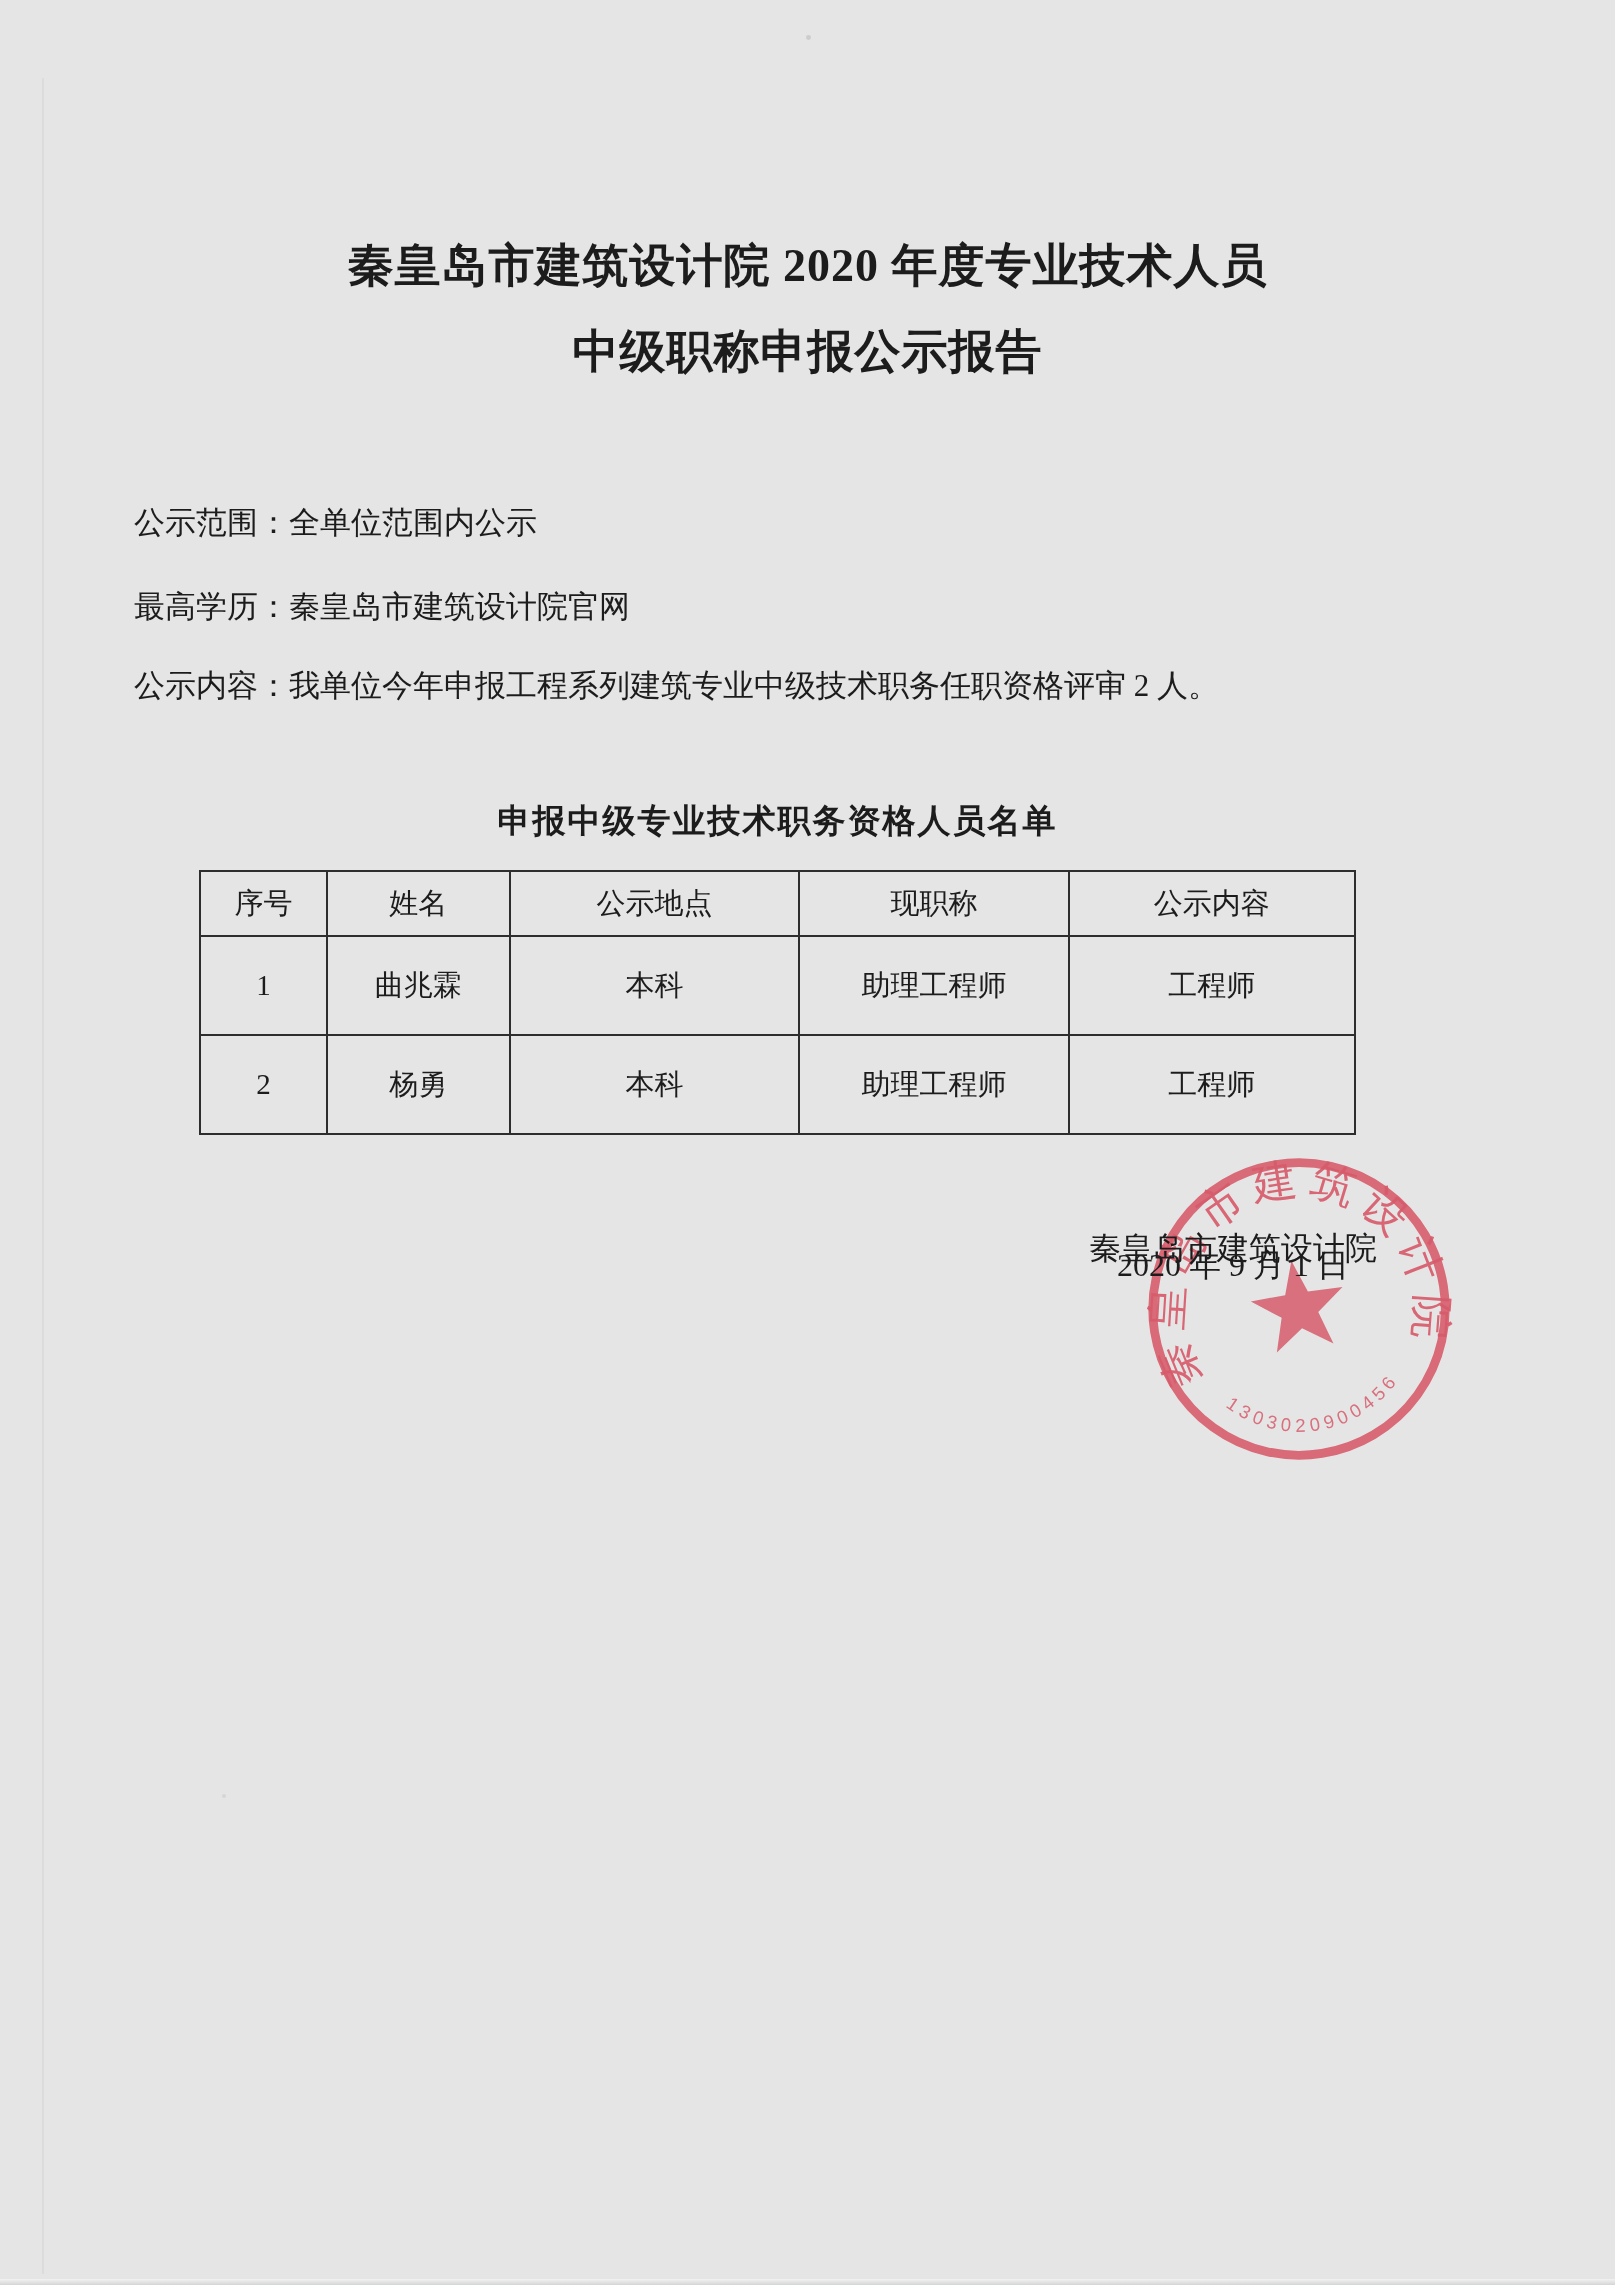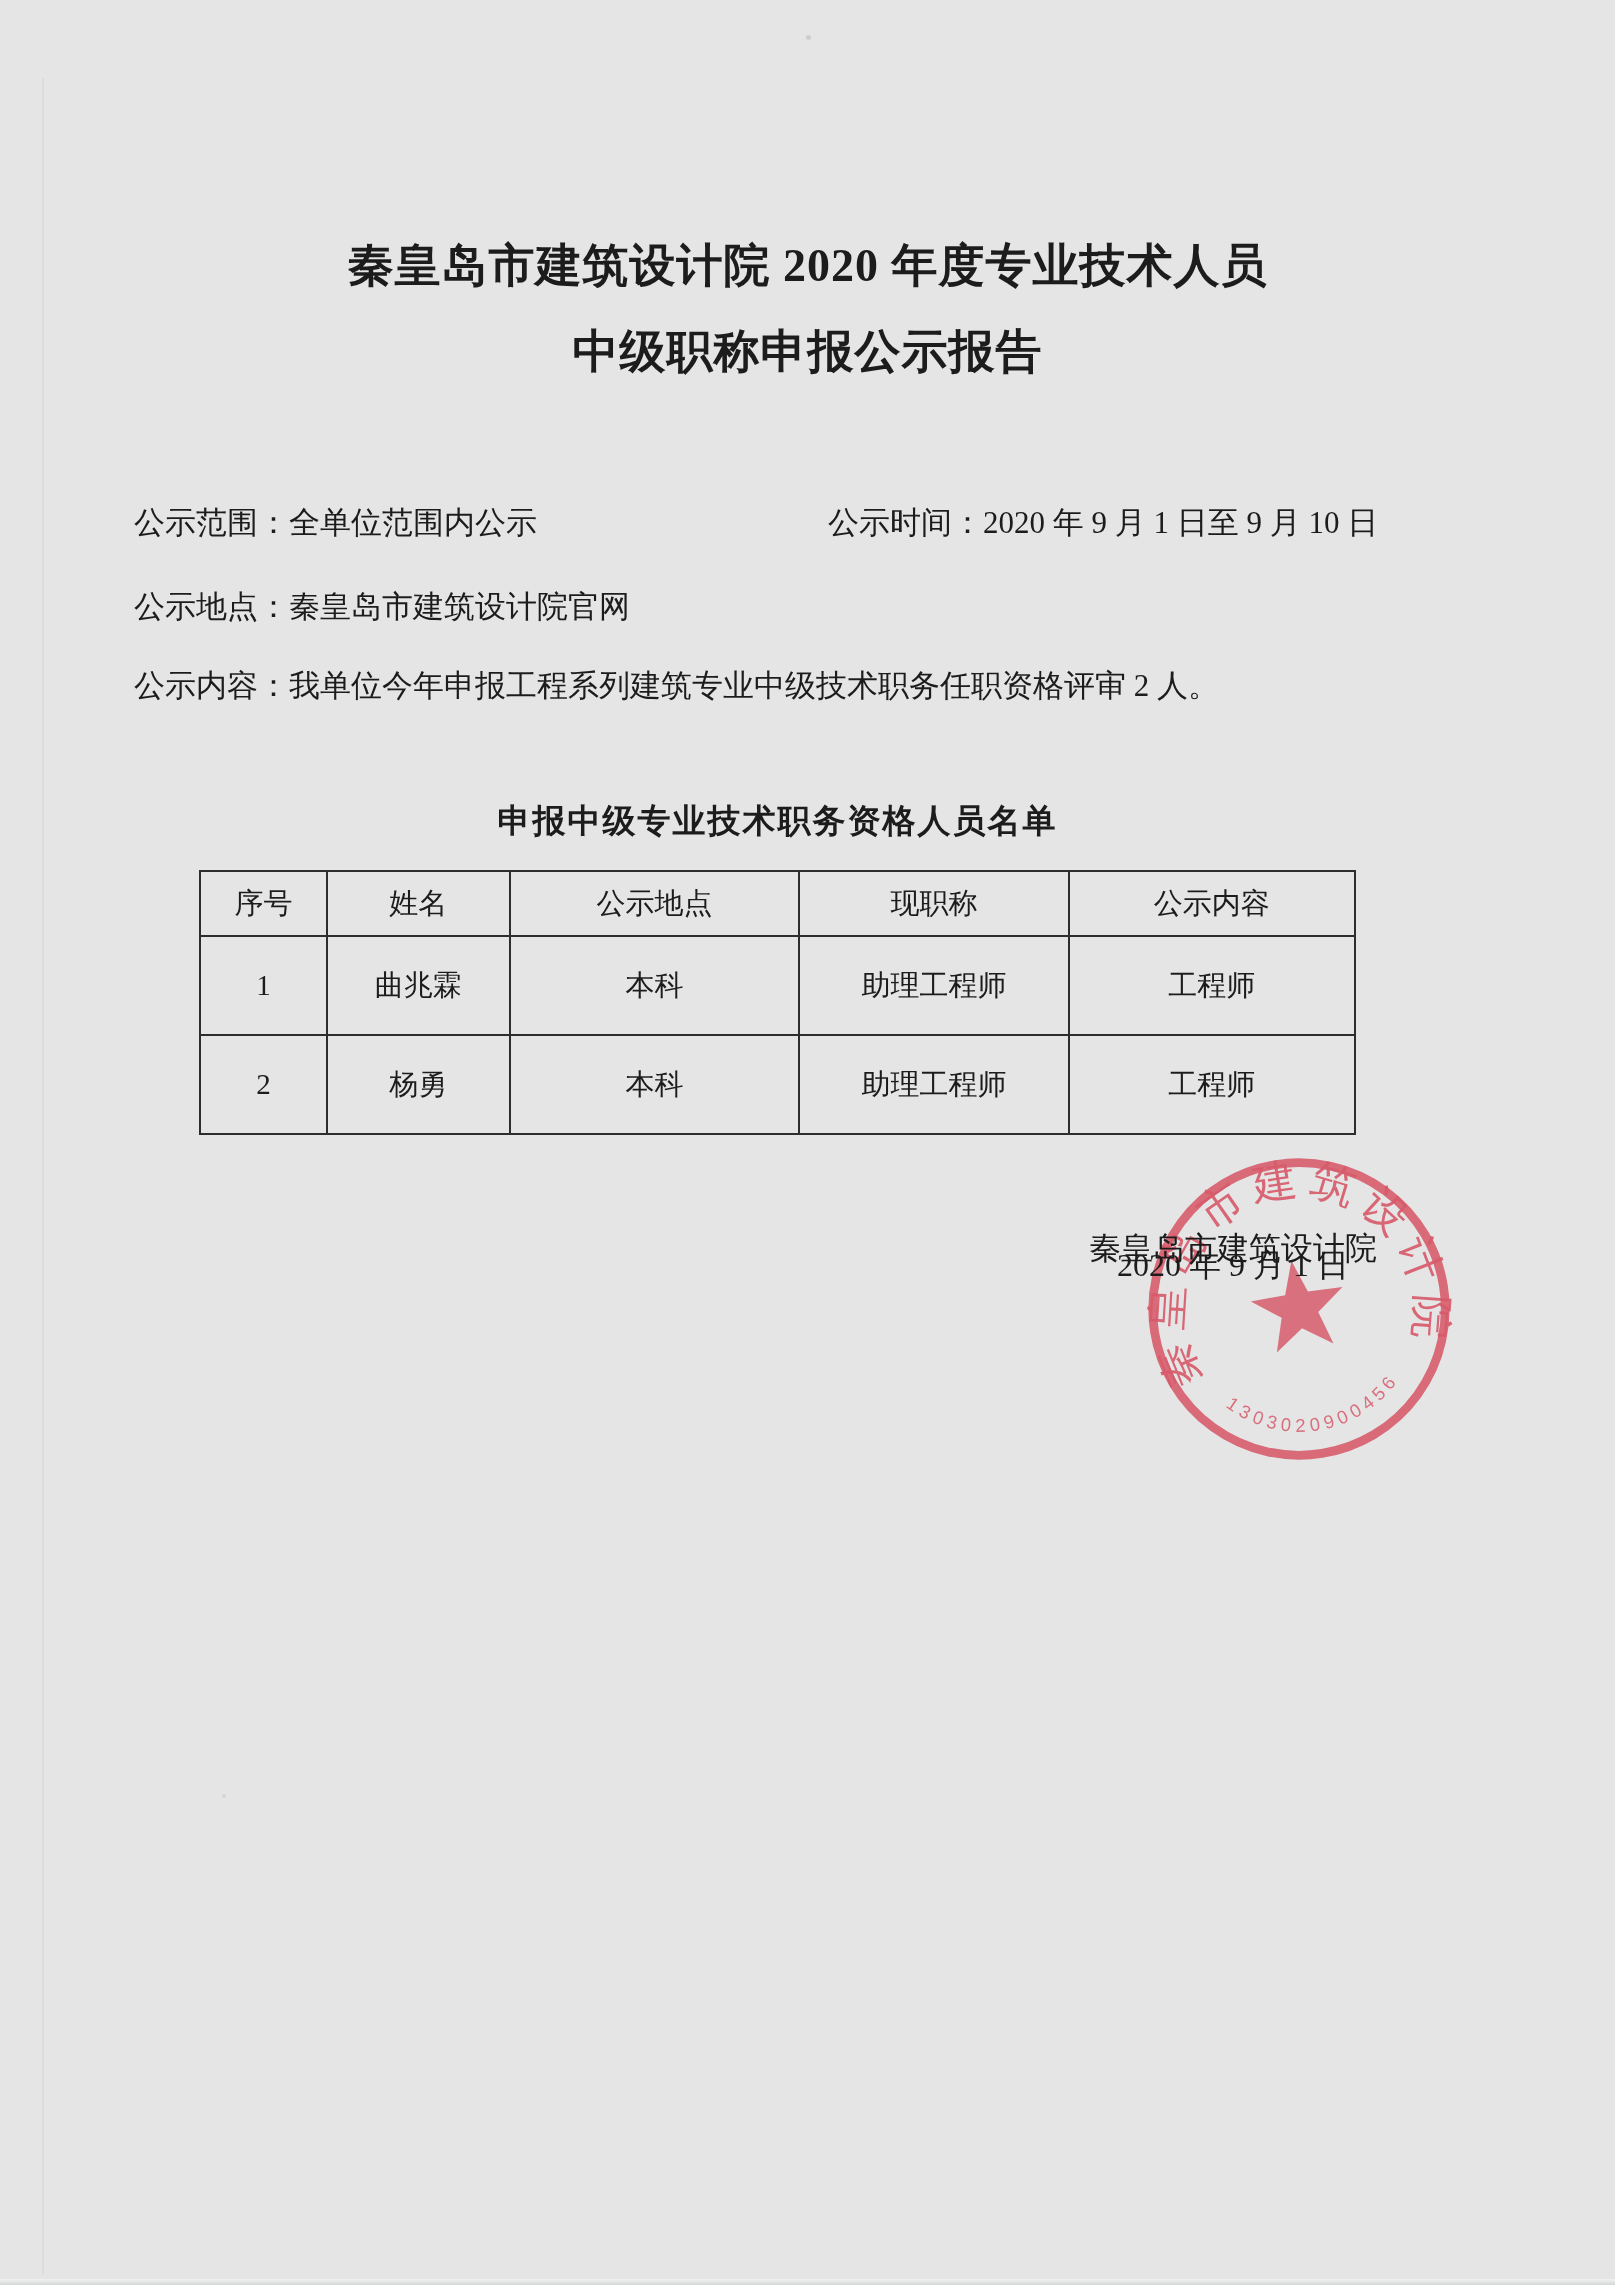--- a/index.html
+++ b/index.html
@@ -92,25 +92,22 @@
   <div class="scan-line"></div>
   <div class="speck s1"></div>
   <div class="speck s2"></div>
 
   <div class="title l1">秦皇岛市建筑设计院 2020 年度专业技术人员</div>
   <div class="title l2">中级职称申报公示报告</div>
 
   <div class="meta-line m-scope">
     <span class="meta-label">公示范围：</span><span>全单位范围内公示</span>
   </div>
-  <div class="meta-line m-time">
-    <span class="meta-label">公示时间：</span><span>2020 年 9 月 1 日至 9 月 10 日</span>
-  </div>
   <div class="meta-line m-place">
-    <span class="meta-label">公示地点：</span><span>秦皇岛市建筑设计院官网</span>
+    <span class="meta-label">最高学历：</span><span>秦皇岛市建筑设计院官网</span>
   </div>
   <div class="meta-line m-content">
     <span class="meta-label">公示内容：</span><span>我单位今年申报工程系列建筑专业中级技术职务任职资格评审 2 人。</span>
   </div>
 
   <div class="tbl-caption">申报中级专业技术职务资格人员名单</div>
 
   <table class="roster">
     <colgroup>
       <col class="c-no">

